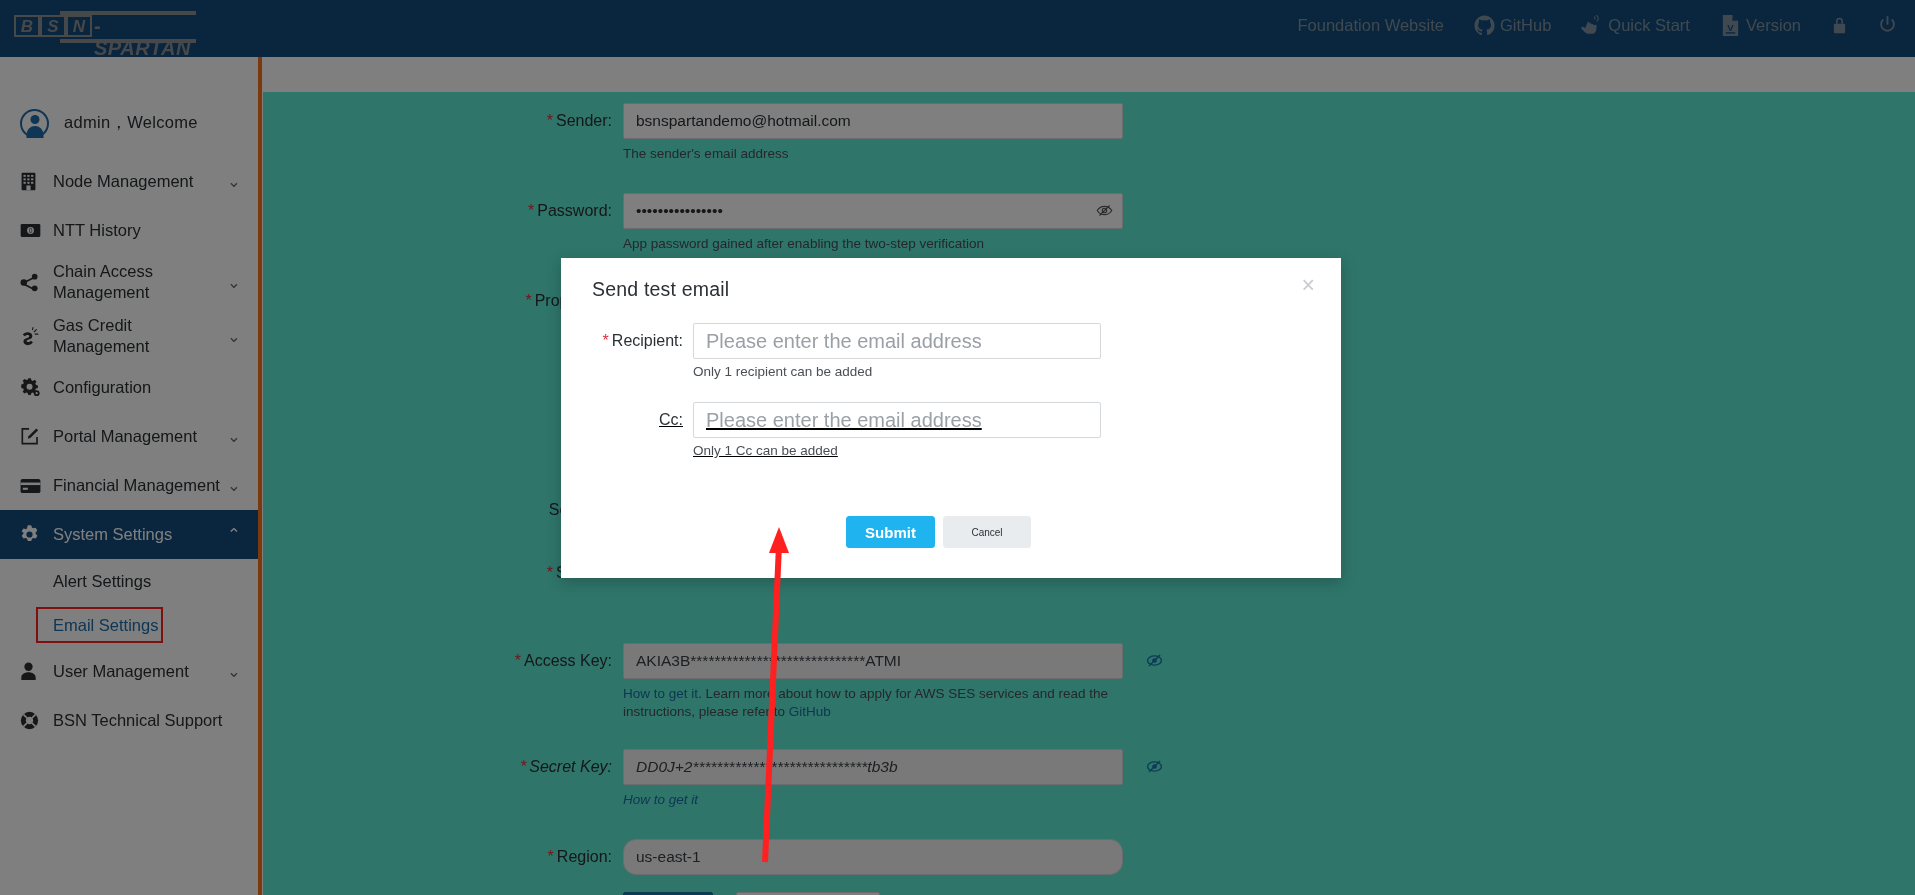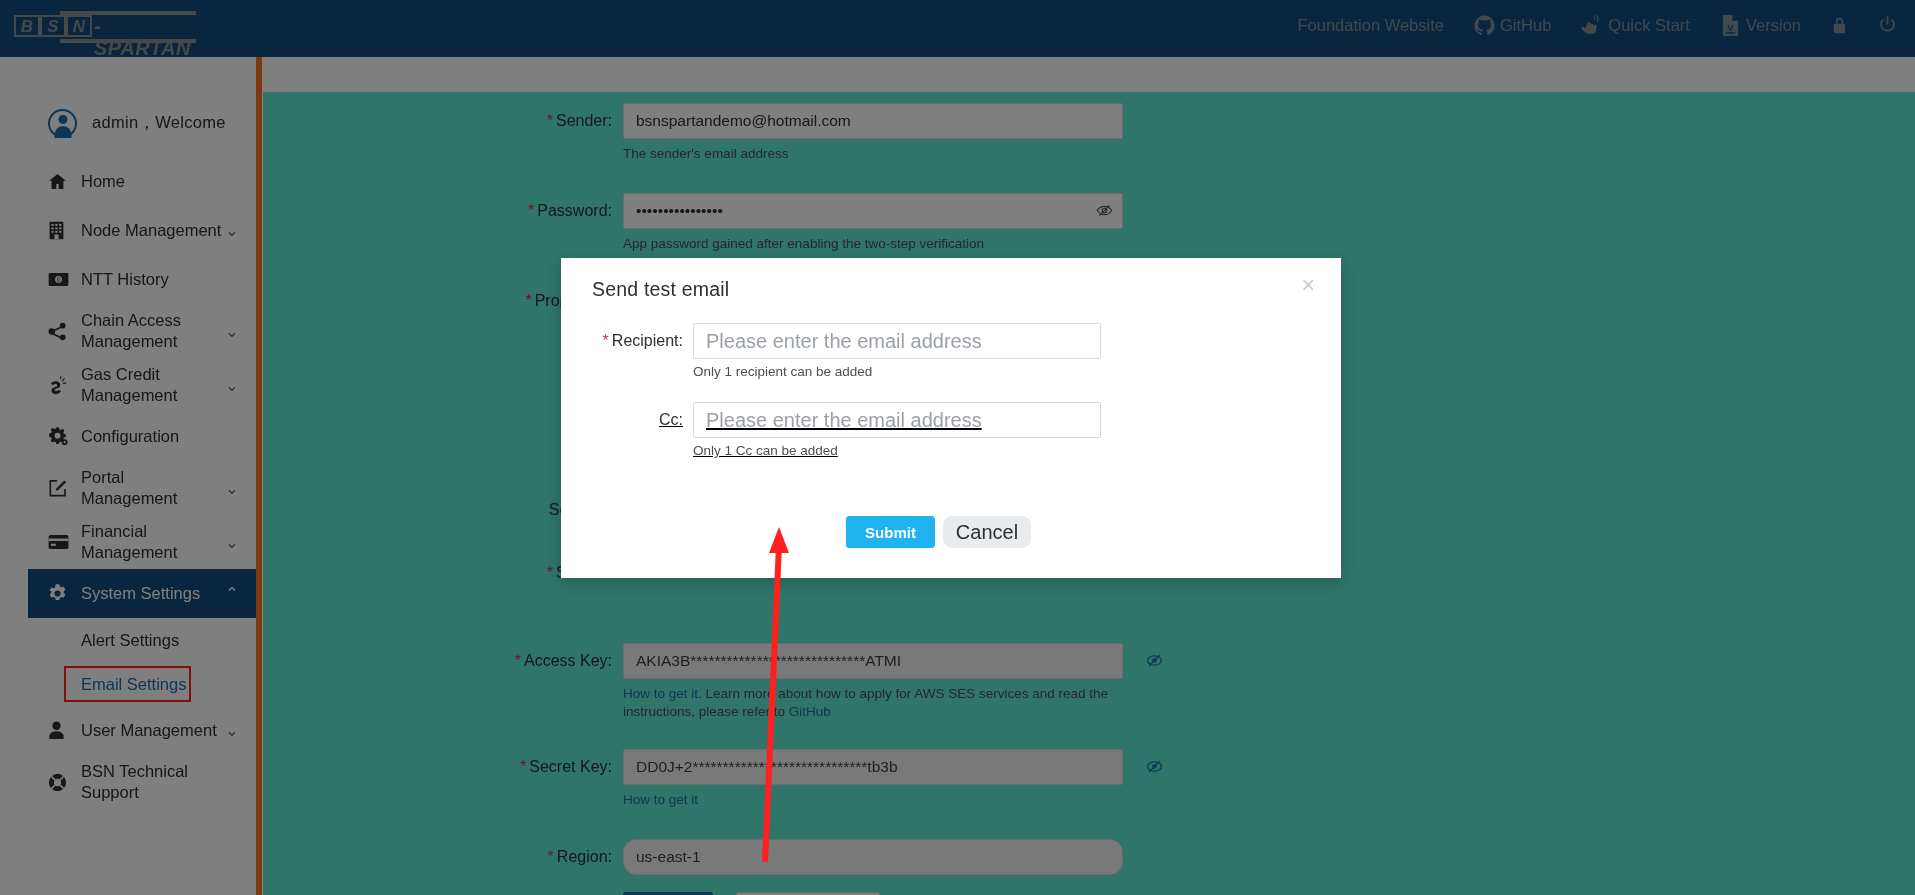--- a/index.html
+++ b/index.html
@@ -83,23 +83,22 @@
     white-space: nowrap;
   }
   .topnav-item svg { display: block; }
 
   
   .sidebar {
     position: absolute;
     left: 0; top: 57px;
     width: 262px; height: 838px;
     background: #ffffff;
-    border-right: 6px solid #f97316;
+    border-right: 4px solid #f97316;
     z-index: 2;
-    padding-left: 28px;
   }
   .user-row {
     display: flex;
     align-items: center;
     gap: 15px;
     padding: 36px 0 0 20px;
     height: 96px;
   }
   .avatar {
     width: 29px; height: 29px;
@@ -348,22 +347,22 @@
     width: 89px; height: 32px;
     font-size: 15px;
     font-weight: bold;
     border-radius: 3px;
   }
   .btn-cancel {
     background: #e9ecef;
     border: 1px solid #e9ecef;
     color: #2b3035;
     width: 88px; height: 32px;
-    font-size: 20px;
-    border-radius: 9px;
+    font-size: 10px;
+    border-radius: 3px;
   }
 
   
   .arrow-layer {
     position: absolute;
     left: 0; top: 0;
     width: 1915px; height: 895px;
     z-index: 40;
     pointer-events: none;
   }
@@ -437,29 +436,20 @@
   </div>
 
   <div class="sidebar">
     <div class="user-row">
       <div class="avatar"></div>
       <div class="user-name">admin，Welcome</div>
     </div>
 
     <div class="menu">
 
-      <div class="menu-item">
-        <span class="mi-icon">
-          <svg width="19" height="19" viewBox="0 0 24 24" fill="currentColor">
-              <path d="M12 2.6 1.5 11.2h3v10.2h6v-6.4h3v6.4h6V11.2h3L12 2.6z"></path>
-            </svg>
-        </span>
-        <span class="mi-label">Home</span>
-        <span class="mi-caret"></span>
-      </div>
 
       <div class="menu-item">
         <span class="mi-icon">
           <svg width="17" height="19" viewBox="0 0 18 22" fill="currentColor">
               <rect x="1" y="1" width="16" height="20" rx="1"></rect>
               <g fill="#ffffff">
                 <rect x="3.2" y="3.4" width="2.6" height="2.2"></rect>
                 <rect x="7.6" y="3.4" width="2.6" height="2.2"></rect>
                 <rect x="12" y="3.4" width="2.6" height="2.2"></rect>
                 <rect x="3.2" y="7.4" width="2.6" height="2.2"></rect>
@@ -667,21 +657,21 @@
             <circle cx="11" cy="11" r="2.7" fill="currentColor" stroke="none"></circle>
             <path d="M4.6 17.4 17.4 4.6"></path>
           </svg>
         </span>
         <div class="f-hint">
           <a href="#">How to get it</a><span>. Learn more about how to apply for AWS SES services and read the instructions, please refer to </span><a href="#">GitHub</a>
         </div>
       </div>
     </div>
 
-    <div class="form-row" style="left:200px; top:657px;">
+    <div class="form-row" style="left:200px; top:657px;font-style:italic;">
       <div class="f-label">
         <span class="req">*</span><span>Secret Key:</span>
       </div>
       <div class="f-ctrl">
         <div class="f-input" style="background:#f2f3f4; color:#3a3f44;">DD0J+2*****************************tb3b</div>
         <span class="eye-outside">
           <svg width="19" height="19" viewBox="0 0 22 22" fill="none" stroke="currentColor" stroke-width="1.6">
             <ellipse cx="11" cy="11" rx="8" ry="5.4"></ellipse>
             <circle cx="11" cy="11" r="2.7" fill="currentColor" stroke="none"></circle>
             <path d="M4.6 17.4 17.4 4.6"></path>

